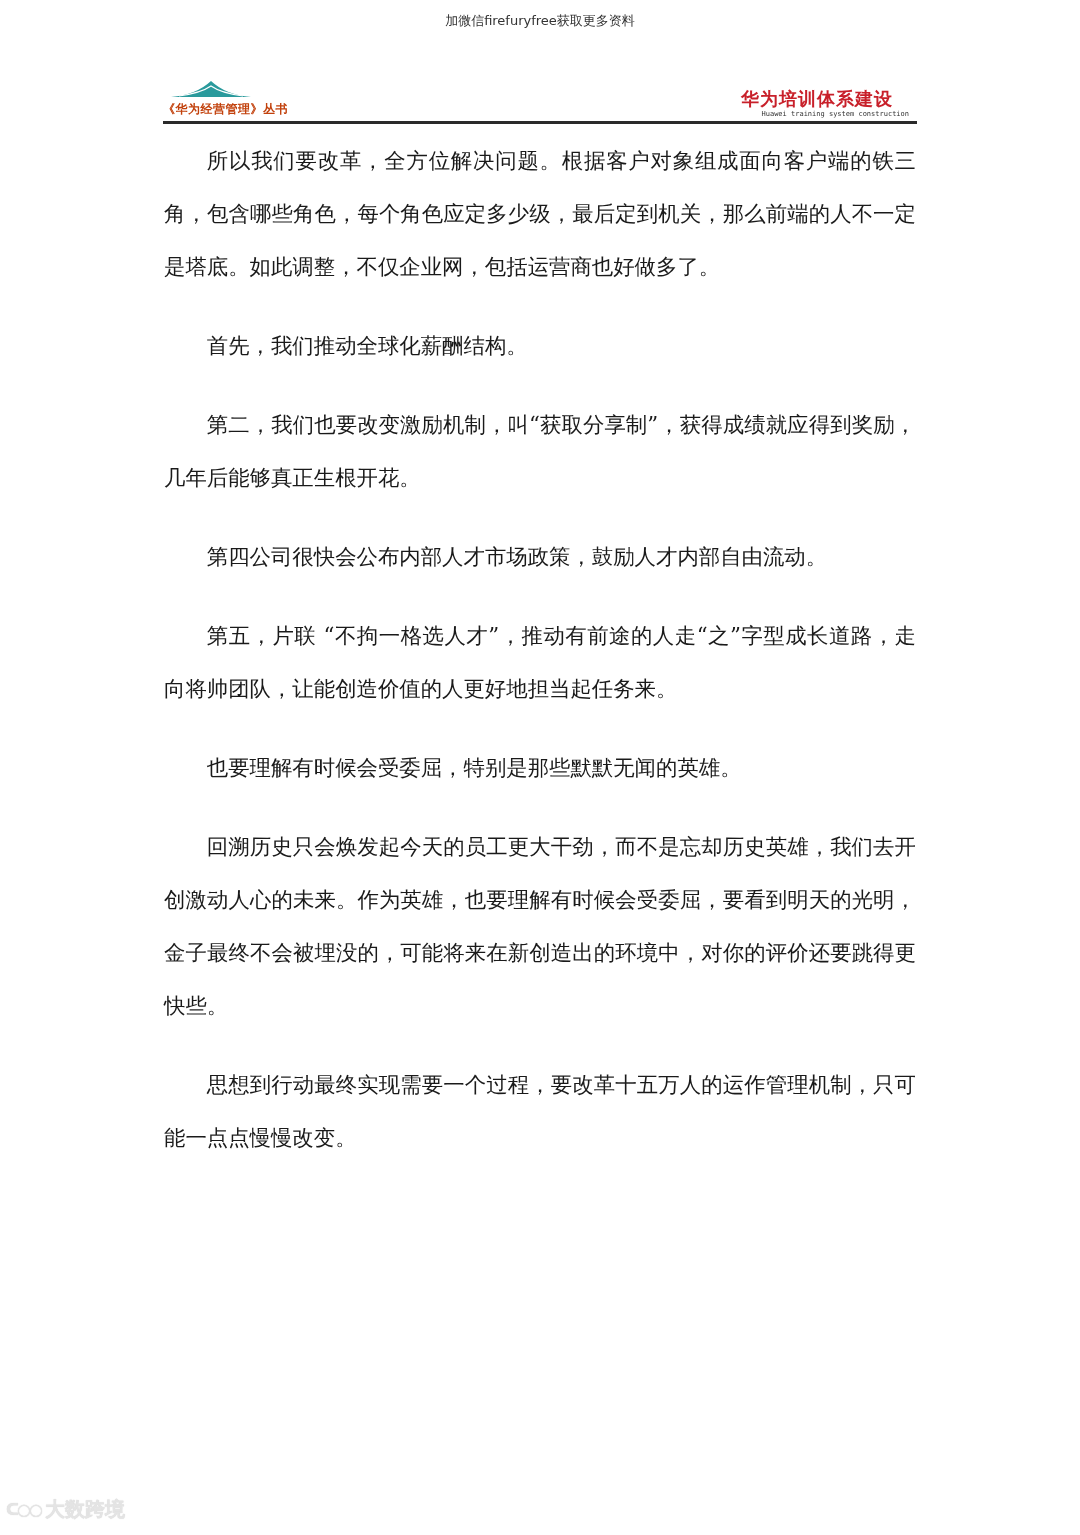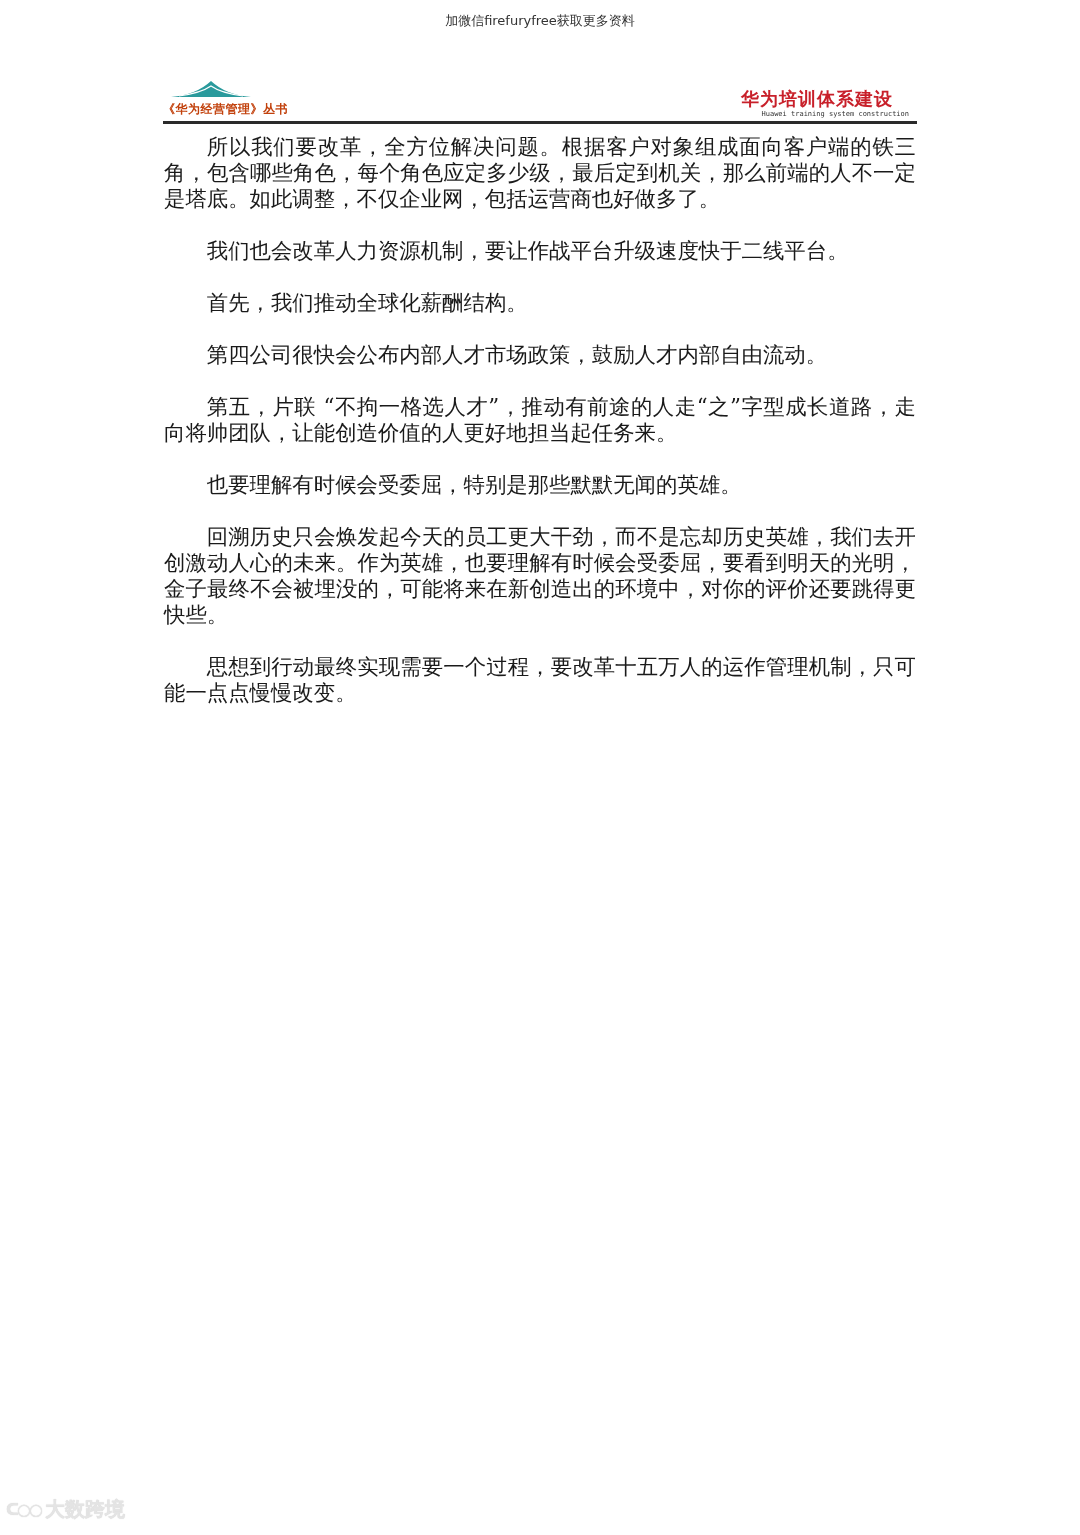--- a/index.html
+++ b/index.html
@@ -35,21 +35,21 @@
     font-size: 7px; color: #333;
   }
   .header-rule {
     position: absolute; left: 0; top: 45px; width: 754px; height: 3px; background: #2a2a2a;
   }
   .body-text {
     position: absolute; left: 164px; top: 134px; width: 752px;
   }
   .para {
     margin: 0 0 26px 0;
-    font-size: 21.4px; line-height: 26px;
+    font-size: 21.4px; line-height: 53px;
     text-indent: 2em; text-align: justify; letter-spacing: 0;
     word-break: break-all;
   }
   .footer-logo {
     position: absolute; left: 6px; top: 1496px;
     font-family: "DejaVu Sans", "Liberation Sans", sans-serif;
     font-size: 20px; color: #e4e4e4; font-weight: bold;
     text-shadow: 0 0 1px #cfcfcf;
     display: flex; align-items: center; gap: 4px;
   }
@@ -66,22 +66,22 @@
     <path d="M8 18 Q30 15 40 8 Q50 15 72 18" fill="none" stroke="#ffffff" stroke-width="1.2"></path>
   </svg>
   <div class="series-title">《华为经营管理》丛书</div>
   <div class="brand-cn">华为培训体系建设</div>
   <div class="brand-en">Huawei training system construction</div>
   <div class="header-rule"></div>
 </div>
 
 <div class="body-text">
   <p class="para">所以我们要改革，全方位解决问题。根据客户对象组成面向客户端的铁三角，包含哪些角色，每个角色应定多少级，最后定到机关，那么前端的人不一定是塔底。如此调整，不仅企业网，包括运营商也好做多了。</p>
-  <p class="para">我们也会改革人力资源机制，要让作战平台升级速度快于二线平台。</p>
   <p class="para">首先，我们推动全球化薪酬结构。</p>
+  <p class="para">第二，我们也要改变激励机制，叫“获取分享制”，获得成绩就应得到奖励，几年后能够真正生根开花。</p>
   <p class="para">第四公司很快会公布内部人才市场政策，鼓励人才内部自由流动。</p>
   <p class="para">第五，片联 “不拘一格选人才”，推动有前途的人走“之”字型成长道路，走向将帅团队，让能创造价值的人更好地担当起任务来。</p>
   <p class="para">也要理解有时候会受委屈，特别是那些默默无闻的英雄。</p>
   <p class="para">回溯历史只会焕发起今天的员工更大干劲，而不是忘却历史英雄，我们去开创激动人心的未来。作为英雄，也要理解有时候会受委屈，要看到明天的光明，金子最终不会被埋没的，可能将来在新创造出的环境中，对你的评价还要跳得更快些。</p>
   <p class="para">思想到行动最终实现需要一个过程，要改革十五万人的运作管理机制，只可能一点点慢慢改变。</p>
 </div>
 
 <div class="footer-logo">
   <span class="mark">ᑕ○○</span>
   <span>大数跨境</span>

